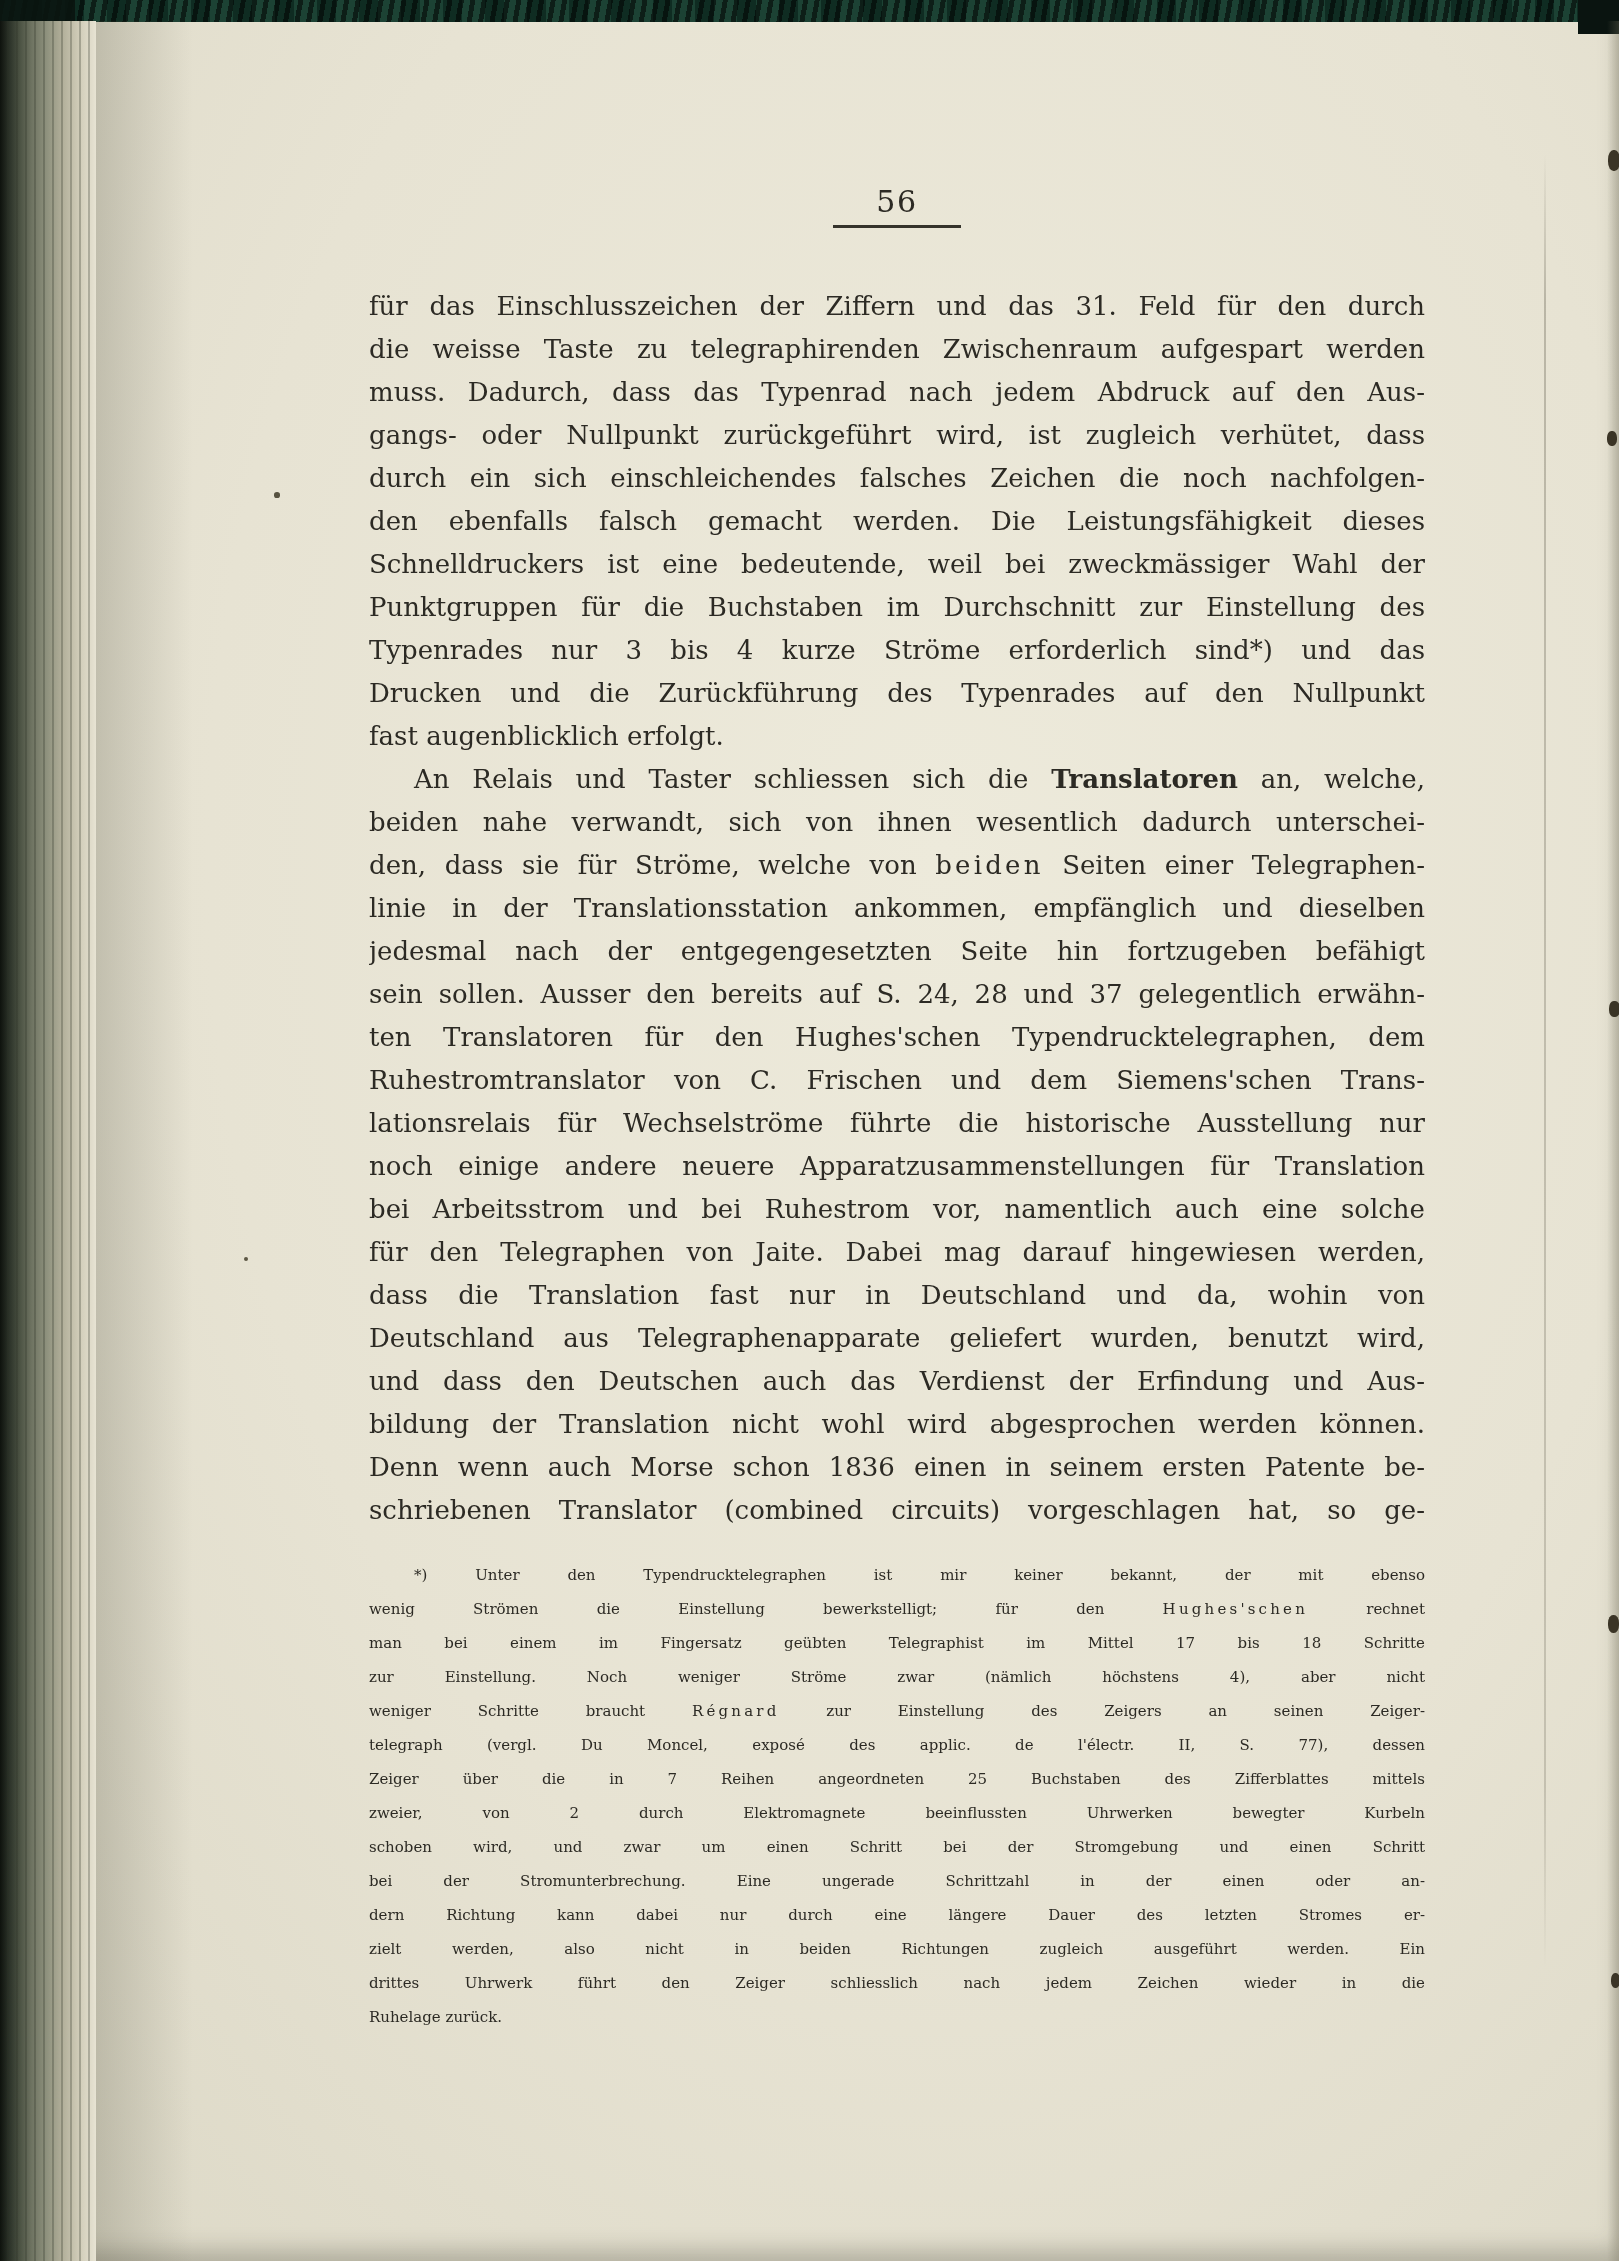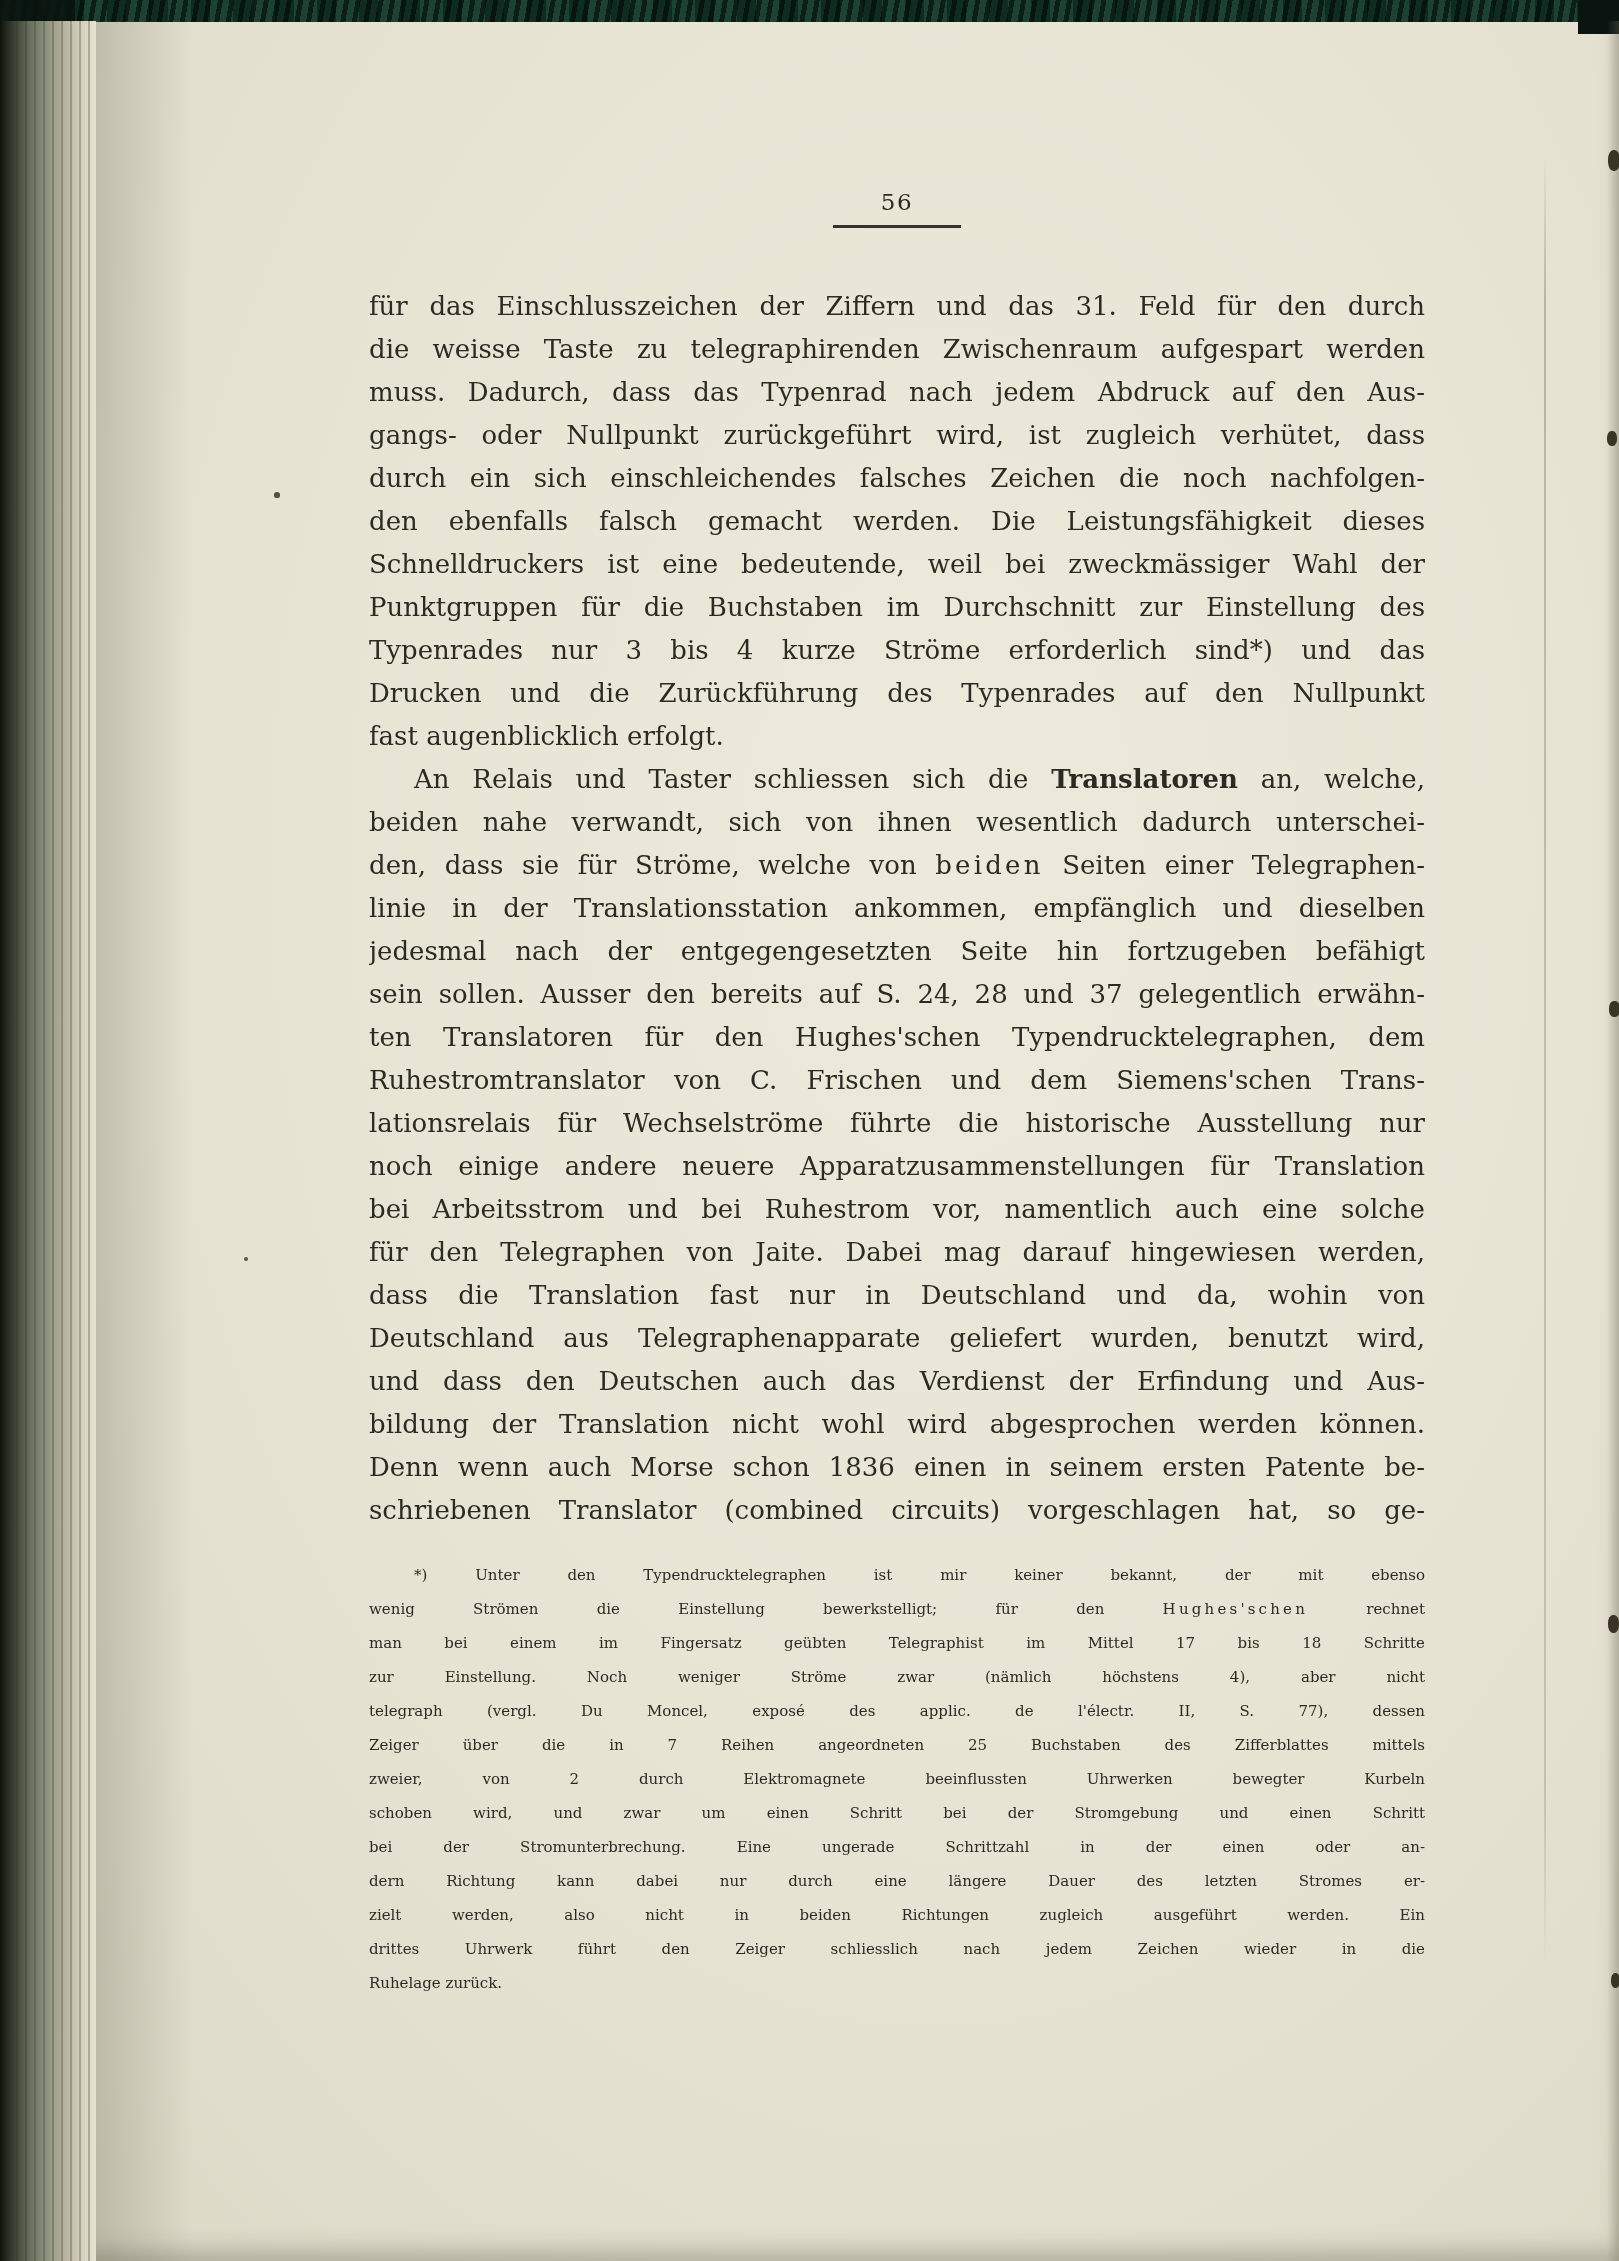--- a/index.html
+++ b/index.html
@@ -53,21 +53,21 @@
   .speck.s1 { left:1608px; top:150px; width:12px; height:21px; }
   .speck.s2 { left:1607px; top:431px; width:9.7px; height:14.6px; }
   .speck.s3 { left:1609px; top:1001px; width:10.5px; height:16px; }
   .speck.s4 { left:1608px; top:1615px; width:11.3px; height:18px; }
   .speck.s5 { left:1611px; top:1973px; width:9px; height:14.6px; }
   .speck.s6 { left:274px; top:492px; width:5.7px; height:5.7px; background:#575240; border-radius:50%; }
   .speck.s7 { left:244px; top:1257px; width:4px; height:4px; background:#5c5744; border-radius:50%; }
   
   .pagenum-wrap { position:absolute; top:186px; left:369px; width:1056px; text-align:center; }
   .pagenum {
-    display:inline-block; font-size:23px; letter-spacing:1.6px;
+    display:inline-block; font-size:30px; letter-spacing:1.6px;
     color:var(--ink,#2c2a24); line-height:32px;
   }
   .pagenum-rule { width:128px; height:2.4px; background:#35332b; margin:7.3px auto 0; }
   
   .main {
     position:absolute; top:285px; left:369px; width:1056px;
     font-size:26px; color:var(--ink,#2c2a24);
   }
   .main .line { height:43px; line-height:43px; }
   .footnote {
@@ -144,20 +144,21 @@
       <div class="line"><span class="run">bildung der Translation nicht wohl wird abgesprochen werden können.</span></div>
       <div class="line"><span class="run">Denn wenn auch Morse schon 1836 einen in seinem ersten Patente be-</span></div>
       <div class="line"><span class="run">schriebenen Translator (combined circuits) vorgeschlagen hat, so ge-</span></div>
     </div>
 
   <div class="footnote">
       <div class="line indent"><span class="run">*) Unter den Typendrucktelegraphen ist mir keiner bekannt, der mit ebenso</span></div>
       <div class="line"><span class="run">wenig Strömen die Einstellung bewerkstelligt; für den </span><span class="run spaced">Hughes'schen</span><span class="run"> rechnet</span></div>
       <div class="line"><span class="run">man bei einem im Fingersatz geübten Telegraphist im Mittel 17 bis 18 Schritte</span></div>
       <div class="line"><span class="run">zur Einstellung.  Noch weniger Ströme zwar (nämlich höchstens 4), aber nicht</span></div>
+      <div class="line"><span class="run">weniger Schritte braucht </span><span class="run spaced">Régnard</span><span class="run"> zur Einstellung des Zeigers an seinen Zeiger-</span></div>
       <div class="line"><span class="run">telegraph (vergl. </span><span class="run italic">Du Moncel, exposé des applic. de l'électr. II</span><span class="run">, S. 77), dessen</span></div>
       <div class="line"><span class="run">Zeiger über die in 7 Reihen angeordneten 25 Buchstaben des Zifferblattes mittels</span></div>
       <div class="line"><span class="run">zweier, von 2 durch Elektromagnete beeinflussten Uhrwerken bewegter Kurbeln</span></div>
       <div class="line"><span class="run">schoben wird, und zwar um einen Schritt bei der Stromgebung und einen Schritt</span></div>
       <div class="line"><span class="run">bei der Stromunterbrechung.  Eine ungerade Schrittzahl in der einen oder an-</span></div>
       <div class="line"><span class="run">dern Richtung kann dabei nur durch eine längere Dauer des letzten Stromes er-</span></div>
       <div class="line"><span class="run">zielt werden, also nicht in beiden Richtungen zugleich ausgeführt werden.  Ein</span></div>
       <div class="line"><span class="run">drittes Uhrwerk führt den Zeiger schliesslich nach jedem Zeichen wieder in die</span></div>
       <div class="line end"><span class="run">Ruhelage zurück.</span></div>
     </div>

